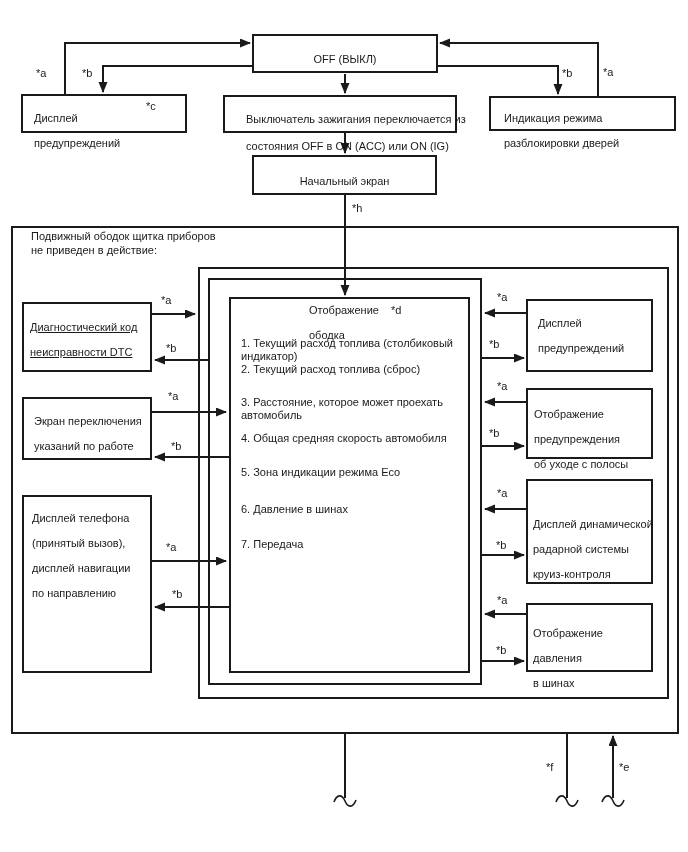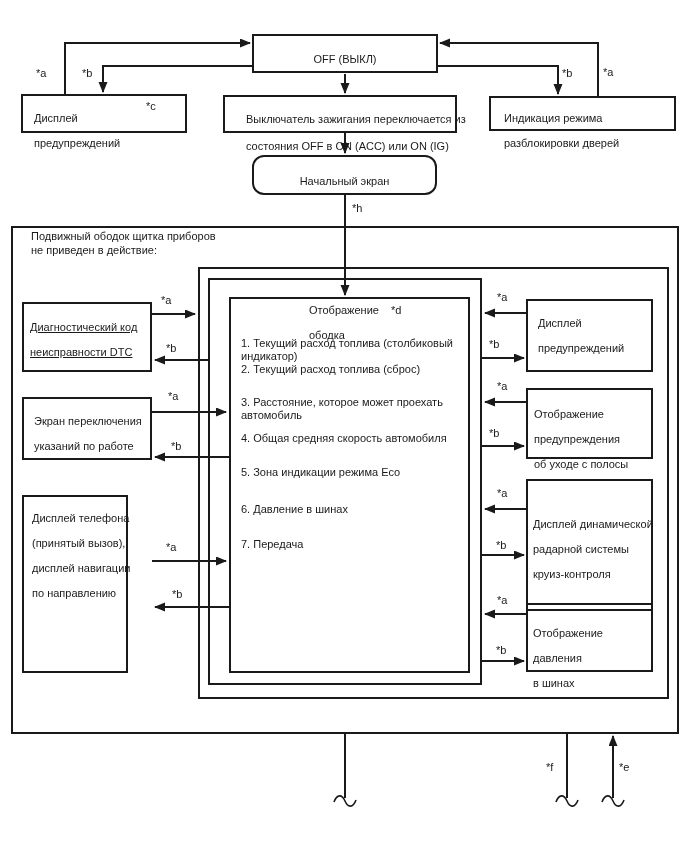--- a/index.html
+++ b/index.html
@@ -6,21 +6,21 @@
   #stage{
     position:relative;width:688px;height:852px;background:#fff;
     font-family:"Liberation Sans", sans-serif;color:#1a1a1a;
     font-size:11px;line-height:13px;overflow:hidden;
   }
   svg.wires{position:absolute;left:0;top:0;z-index:1;}
   .box{position:absolute;border:2px solid #1a1a1a;box-sizing:border-box;background:transparent;z-index:2;}
   .frame{position:absolute;border:2px solid #1a1a1a;box-sizing:border-box;z-index:0;}
   .line{white-space:nowrap;margin-top:12px;}
   .lbl{position:absolute;z-index:3;white-space:nowrap;}
-  .center-text{text-align:center;border-radius:12px;}
+  .center-text{text-align:center;}
   .flex-center{display:flex;align-items:center;justify-content:center;}
   .item{position:absolute;left:10px;right:6px;z-index:3;}
   .title-wrap{position:absolute;left:78px;top:5px;z-index:3;}
   .title-line1{display:flex;gap:12px;white-space:nowrap;}
 </style>
 </head>
 <body>
 
 <div id="stage">
 
@@ -117,39 +117,39 @@
   <div class="box" style="left:22px;top:302px;width:130px;height:70px;padding:5px 0 0 6px;text-decoration:underline;">
     <div class="line">Диагностический код</div>
     <div class="line">неисправности DTC</div>
   </div>
 
   <div class="box" style="left:22px;top:397px;width:130px;height:63px;padding:4px 0 0 10px;">
     <div class="line">Экран переключения</div>
     <div class="line">указаний по работе</div>
   </div>
 
-  <div class="box" style="left:22px;top:495px;width:106px;height:178px;padding:3px 0 0 8px;">
+  <div class="box" style="left:22px;top:495px;width:130px;height:178px;padding:3px 0 0 8px;">
     <div class="line">Дисплей телефона</div>
     <div class="line">(принятый вызов),</div>
     <div class="line">дисплей навигации</div>
     <div class="line">по направлению</div>
   </div>
 
   <div class="box" style="left:526px;top:299px;width:127px;height:73px;padding:4px 0 0 10px;">
     <div class="line">Дисплей</div>
     <div class="line">предупреждений</div>
   </div>
 
   <div class="box" style="left:526px;top:388px;width:127px;height:71px;padding:6px 0 0 6px;">
     <div class="line">Отображение</div>
     <div class="line">предупреждения</div>
     <div class="line">об уходе с полосы</div>
   </div>
 
-  <div class="box" style="left:526px;top:479px;width:127px;height:132px;padding:25px 0 0 5px;">
+  <div class="box" style="left:526px;top:479px;width:127px;height:105px;padding:25px 0 0 5px;">
     <div class="line">Дисплей динамической</div>
     <div class="line">радарной системы</div>
     <div class="line">круиз-контроля</div>
   </div>
 
   <div class="box" style="left:526px;top:603px;width:127px;height:69px;padding:10px 0 0 5px;">
     <div class="line">Отображение</div>
     <div class="line">давления</div>
     <div class="line">в шинах</div>
   </div>

